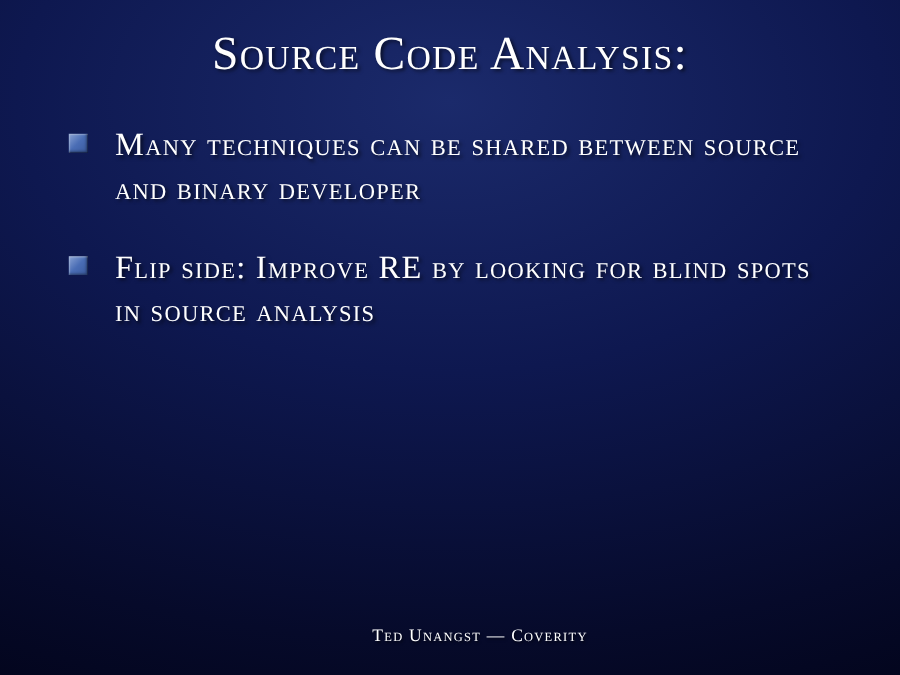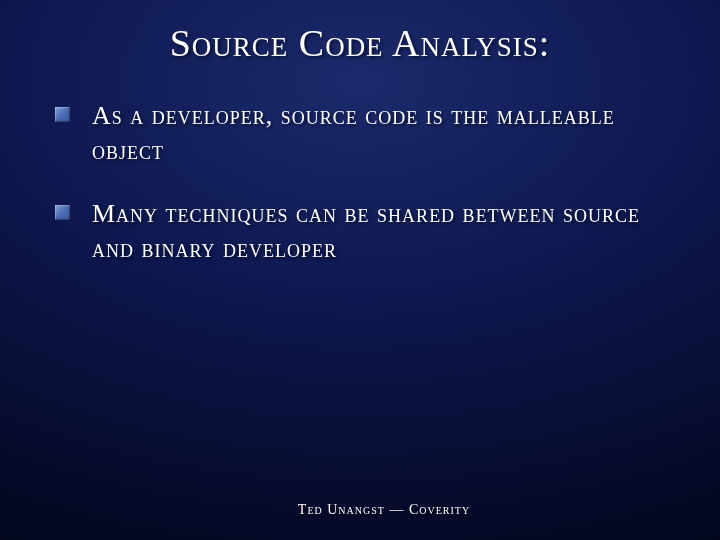--- a/index.html
+++ b/index.html
@@ -60,21 +60,21 @@
 </head>
 <body>
 
 <div class="title">
   <div>Source Code Analysis:</div>
 </div>
 
 <div class="content">
   <div class="bullet-row">
     <div class="bullet"></div>
-    <div class="bullet-text">As a developer, source code is the malleable object</div>
+    <div class="bullet-text">Many techniques can be shared between source and binary developer</div>
   </div>
   <div class="bullet-row">
     <div class="bullet"></div>
-    <div class="bullet-text">Many techniques can be shared between source and binary developer</div>
+    <div class="bullet-text">Flip side: Improve RE by looking for blind spots in source analysis</div>
   </div>
 </div>
 
 <div class="footer">Ted Unangst — Coverity</div>
 
 </body></html>

